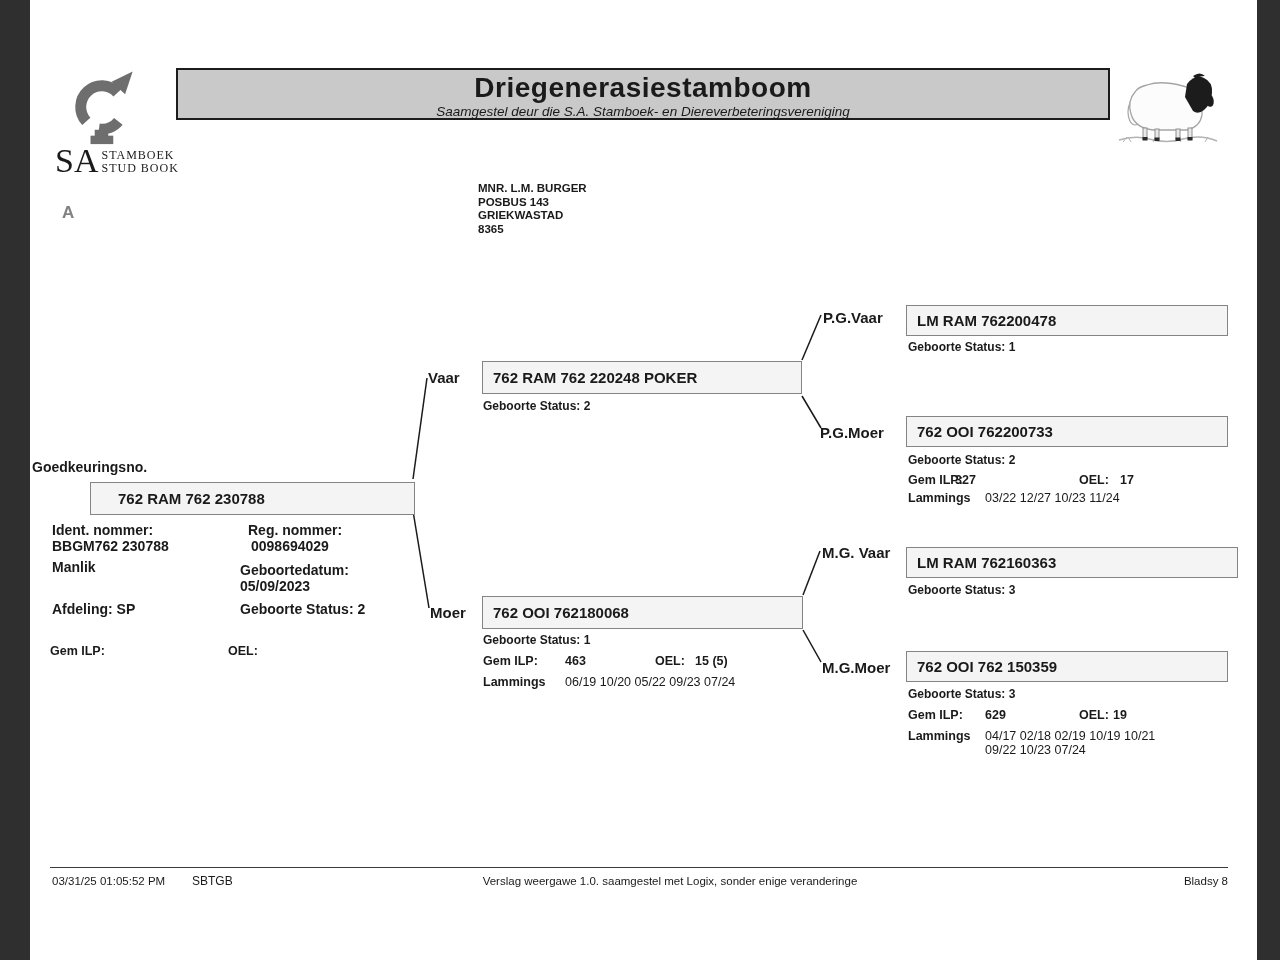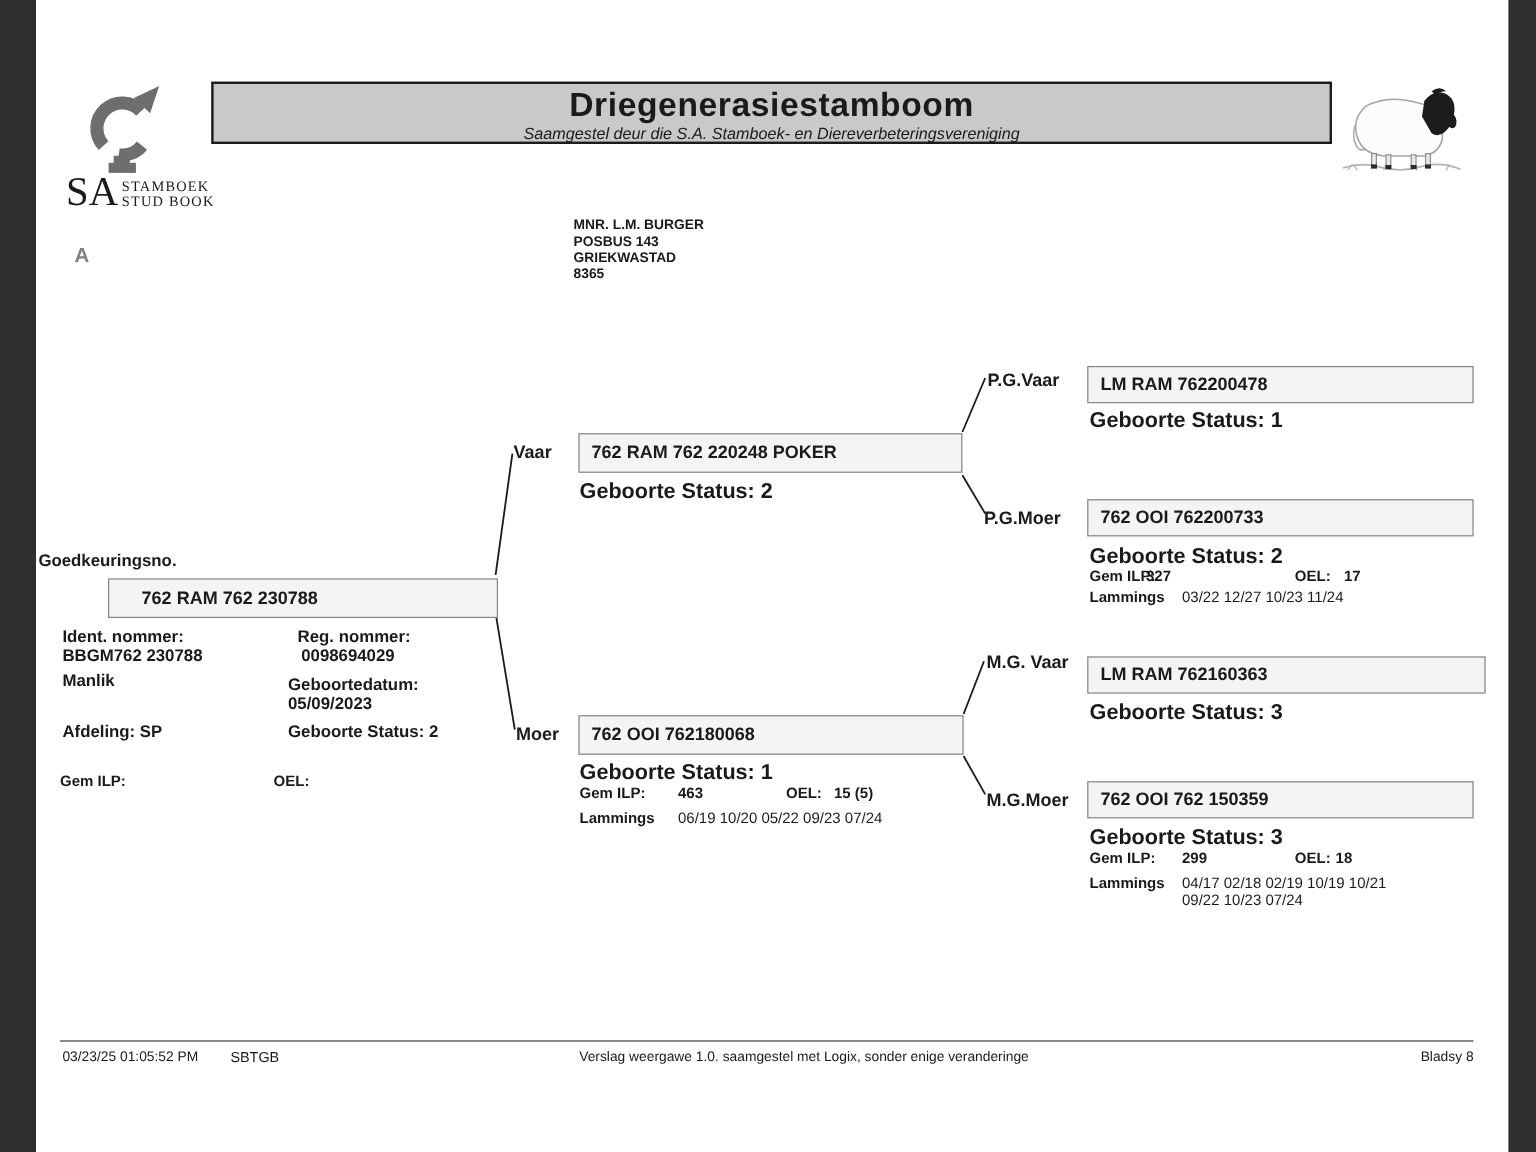--- a/index.html
+++ b/index.html
@@ -31,21 +31,21 @@
   .logo-sub{font-size:12px;line-height:12.5px;letter-spacing:1px;padding-left:3px;padding-bottom:2px;}
   .marker-a{position:absolute;left:32px;top:203px;font-size:17px;font-weight:bold;color:#818181;}
   
   .addr{position:absolute;left:448px;top:182px;font-size:11.5px;font-weight:bold;line-height:13.5px;white-space:pre-line;}
   
   .pbox{
     position:absolute;background:#f4f4f4;border:1px solid #848484;box-sizing:border-box;
     font-size:15px;font-weight:bold;display:flex;align-items:center;padding-left:10px;
   }
   .node-label{font-size:15px;font-weight:bold;}
-  .gs{font-size:18px;font-weight:bold;}
+  .gs{font-size:12px;font-weight:bold;}
   .dl{font-size:12.5px;font-weight:bold;}
   .dv{font-size:12.5px;font-weight:bold;}
   .dates{font-size:12.5px;font-weight:normal;}
   .wrapdates{white-space:normal;line-height:14px;}
   
   .sub-lab{font-size:14px;font-weight:bold;line-height:15.5px;}
   
   .foot-rule{position:absolute;left:20px;top:867px;width:1178px;height:1px;background:#3a3a3a;}
   .foot{font-size:11.5px;font-weight:normal;}
   svg.overlay{position:absolute;left:0;top:0;pointer-events:none;}
@@ -164,25 +164,25 @@
     <span>LM RAM 762160363</span>
   </div>
   <div class="abs gs" style="left:878px;top:583px;">Geboorte Status: 3</div>
 
   <div class="abs node-label" style="left:792px;top:659px;">M.G.Moer</div>
   <div class="pbox" style="left:876px;top:651px;width:322px;height:31px;">
     <span>762 OOI 762 150359</span>
   </div>
   <div class="abs gs" style="left:878px;top:687px;">Geboorte Status: 3</div>
   <div class="abs dl" style="left:878px;top:708px;">Gem ILP:</div>
-  <div class="abs dv" style="left:955px;top:708px;">299</div>
+  <div class="abs dv" style="left:955px;top:708px;">629</div>
   <div class="abs dl" style="left:1049px;top:708px;">OEL:</div>
-  <div class="abs dv" style="left:1083px;top:708px;">18</div>
+  <div class="abs dv" style="left:1083px;top:708px;">19</div>
   <div class="abs dl" style="left:878px;top:729px;">Lammings</div>
   <div class="abs dates wrapdates" style="left:955px;top:729px;width:205px;">04/17 02/18 02/19 10/19 10/21 09/22 10/23 07/24</div>
 
   <div class="foot-rule"></div>
-  <div class="abs foot" style="left:22px;top:875px;">03/23/25 01:05:52 PM</div>
+  <div class="abs foot" style="left:22px;top:875px;">03/31/25 01:05:52 PM</div>
   <div class="abs foot" style="left:162px;top:874px;font-size:12px;">SBTGB</div>
   <div class="abs foot" style="left:340px;top:875px;width:600px;text-align:center;">Verslag weergawe 1.0. saamgestel met Logix, sonder enige veranderinge</div>
   <div class="abs foot" style="left:1100px;top:875px;width:98px;text-align:right;">Bladsy 8</div>
 
 </div>
 
 </body></html>

